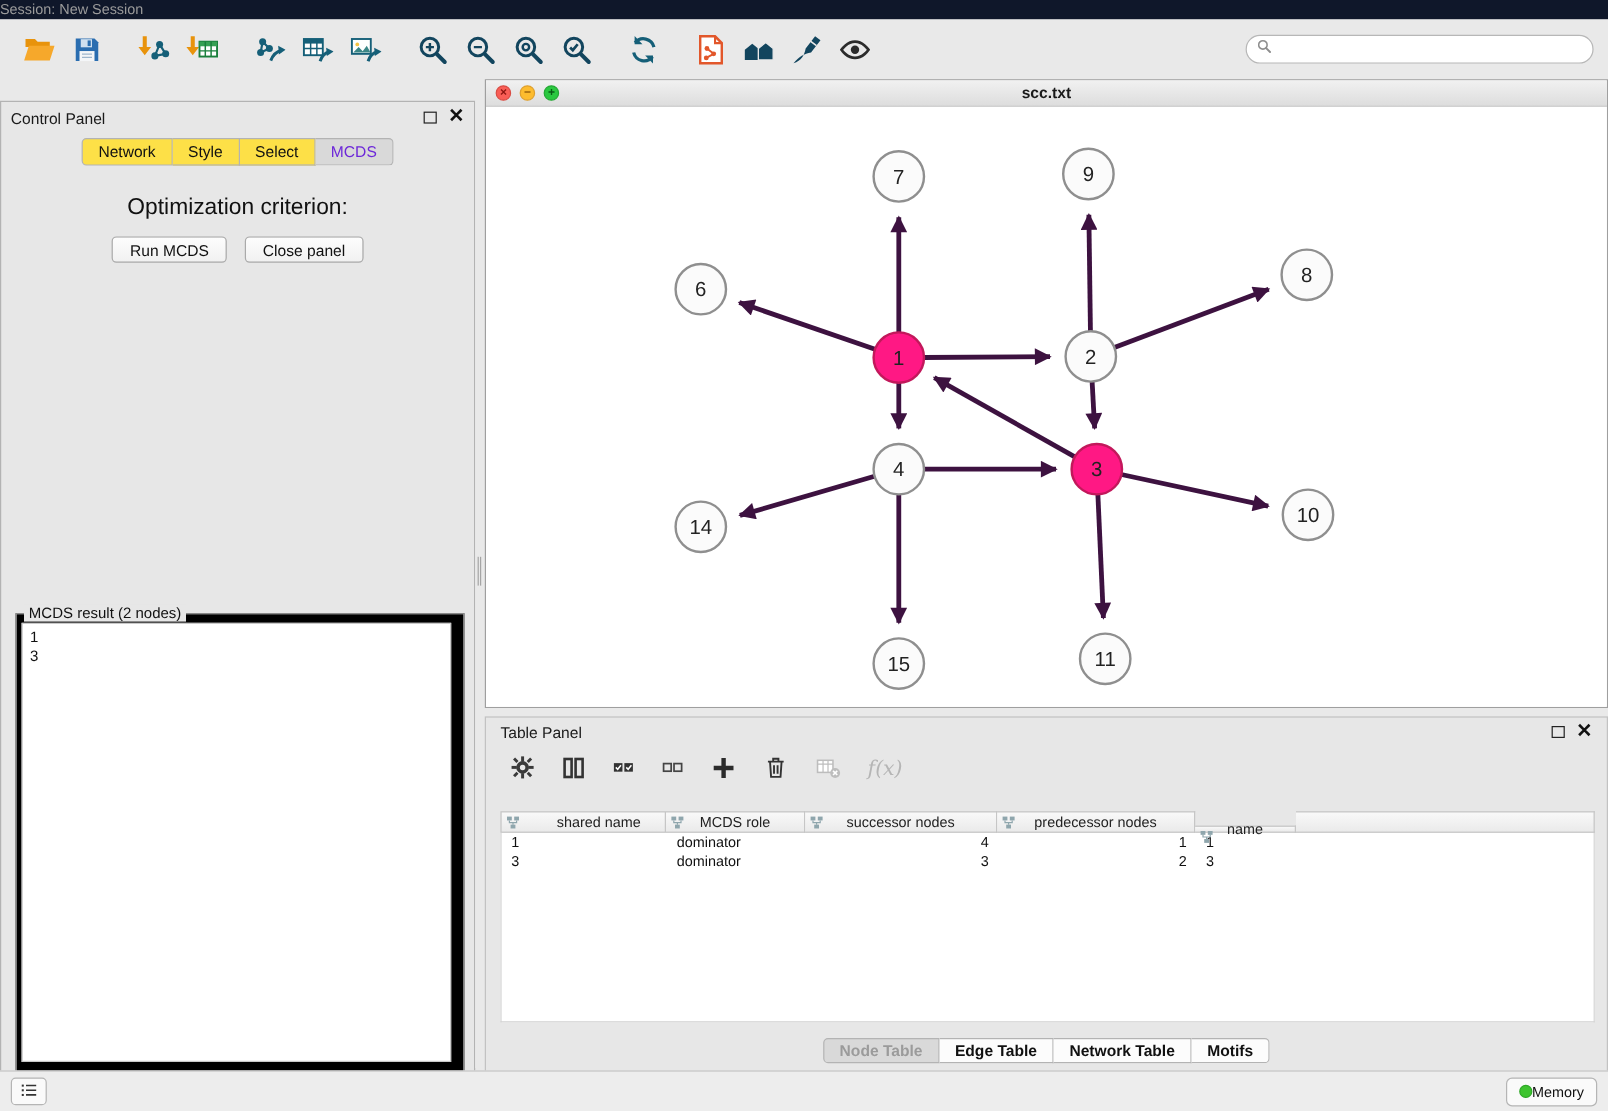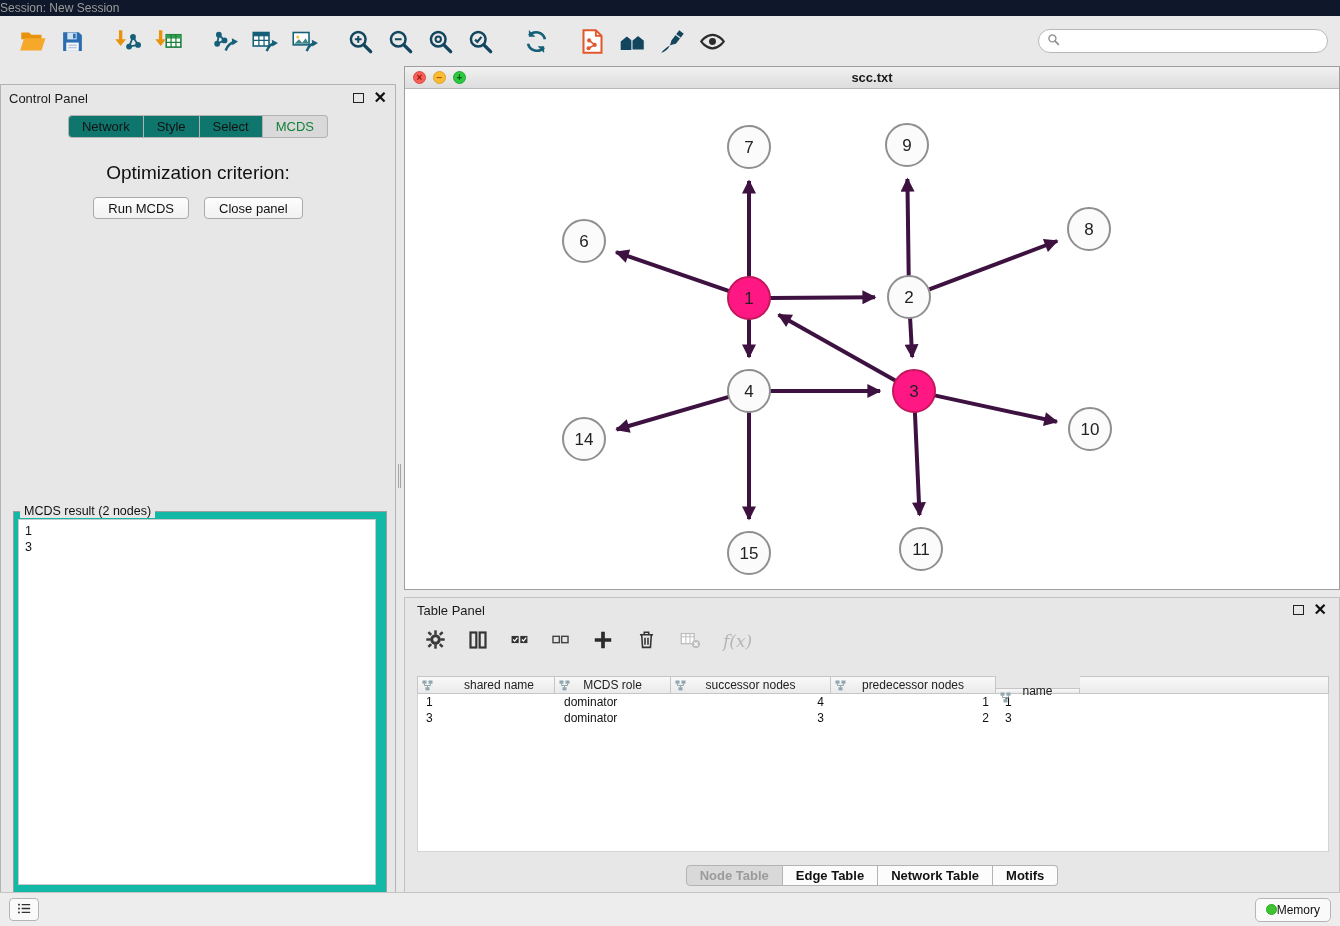--- a/index.html
+++ b/index.html
@@ -24,34 +24,34 @@
     border-radius:12px;display:flex;align-items:center;padding:0 8px;gap:5px;}
   .search-box input{border:none;outline:none;flex:1;font-size:12px;background:transparent;font-family:inherit;}
   
   .control-panel{position:absolute;left:0;top:72px;width:396px;height:818px;background:#e7e7e7;
     border:1px solid #b3b3b3;margin-top:12px;}
   .panel-header{height:26px;display:flex;align-items:center;padding:0 8px;font-size:13px;color:#1a1a1a;}
   .ph-icons{margin-left:auto;display:flex;gap:10px;align-items:center;}
   .float-icon{width:11px;height:10px;border:1.5px solid #222;display:inline-block;}
   .close-icon{font-size:16px;font-weight:bold;color:#111;line-height:12px;cursor:pointer;}
   .cp-tabs{display:flex;justify-content:center;margin-top:4px;}
-  .cp-tab{font-size:13px;padding:3px 13px;background:#0f766e;border:1px solid #b3b3b3;border-left:none;
+  .cp-tab{font-size:13px;padding:3px 13px;background:#fde047;border:1px solid #b3b3b3;border-left:none;
     color:#111;cursor:pointer;}
   .cp-tab:first-child{border-left:1px solid #b3b3b3;border-radius:4px 0 0 4px;}
   .cp-tab:last-child{border-radius:0 4px 4px 0;}
-  .cp-tab.active{background:#d9d9d9;color:#15803d;}
+  .cp-tab.active{background:#d9d9d9;color:#6d28d9;}
   .opt-label{text-align:center;font-size:19px;margin-top:24px;color:#111;}
   .criterion{margin:9px auto 0;width:312px;height:23px;background:#fff;border:1px solid #ababab;
     border-radius:4px;display:flex;align-items:center;font-size:13px;padding:0 2px 0 8px;color:#111;cursor:pointer;}
   .criterion .spin{margin-left:auto;}
   .cp-buttons{display:flex;justify-content:center;gap:15px;margin-top:13px;}
   .btn{height:22px;padding:0 14px;font-size:13px;background:linear-gradient(#fdfdfd,#f1f1f1);
     border:1px solid #aaa;border-radius:4px;color:#111;cursor:pointer;font-family:inherit;}
   .result-box{position:absolute;left:12px;top:426px;width:374px;height:384px;border:1px solid #9e9e9e;
-    background:#14b8a6;padding:7px 10px 9px 4px;}
+    background:#000000;padding:7px 10px 9px 4px;}
   .result-legend{position:absolute;top:-8px;left:6px;background:#e7e7e7;padding:0 4px;font-size:12.5px;color:#111;}
   .result-inner{width:100%;height:100%;background:#fff;border:1px solid #c9c9c9;overflow:hidden;
     padding:3px 6px;font-size:12.5px;line-height:16px;}
   
   .splitter{position:absolute;left:396px;top:66px;width:8px;height:824px;background:#e9e9e9;cursor:col-resize;}
   .splitter .grip{position:absolute;top:398px;left:2px;width:3px;height:24px;
     border-left:1px solid #a5a5a5;border-right:1px solid #a5a5a5;}
   
   .network-window{position:absolute;left:404px;top:66px;width:936px;height:524px;background:#fff;
     border:1px solid #9f9f9f;}

